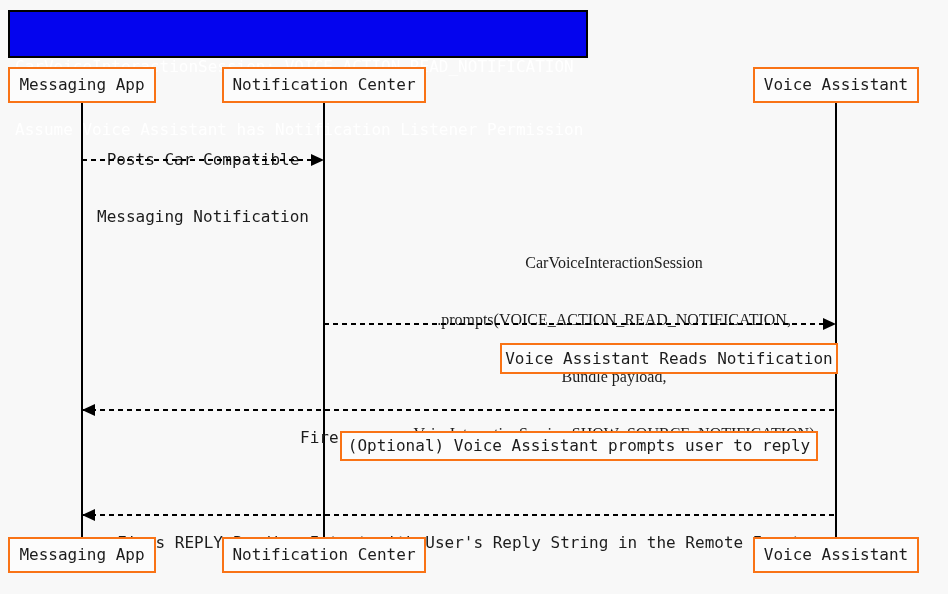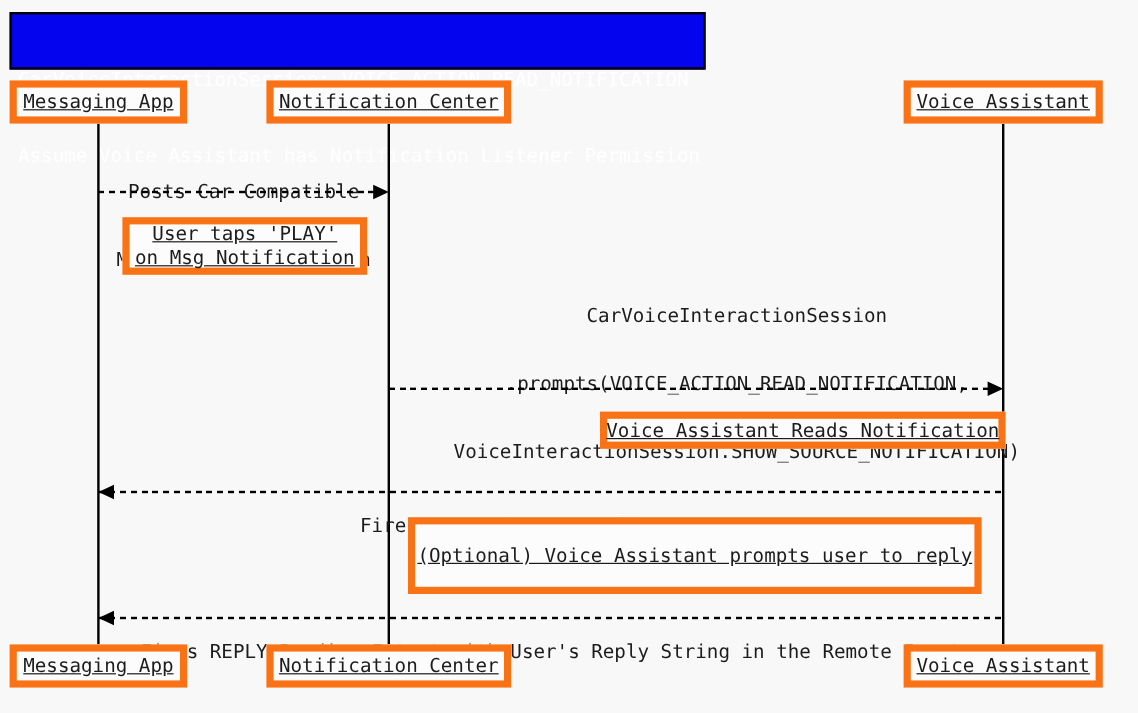--- a/index.html
+++ b/index.html
@@ -24,30 +24,29 @@
     border: 2px solid #000;
     color: #ffffff;
     padding: 2px 5px 3px 5px;
     line-height: 21px;
     white-space: pre;
     box-sizing: border-box;
   }
 
   
   .pbox, .nbox {
-    border: 6px solid #f97316;
+    border: 2px solid #f97316;
     background: #fcfcfc;
     box-sizing: border-box;
     display: flex;
     flex-direction: column;
     align-items: center;
     justify-content: center;
     white-space: pre;
     line-height: 20px;
-    text-decoration: underline;
   }
 
   
   .lifeline {
     width: 2px;
     background: #000;
   }
 
   
   .msg {
@@ -100,46 +99,43 @@
   </div>
 
   <div class="abs msg" style="left:82px; top:112px; width:242px;">
     <div>Posts Car Compatible</div>
     <div>Messaging Notification</div>
   </div>
   <div class="abs arrow dir-right" style="left:82px; top:159px; width:242px;">
     <span class="head"></span>
   </div>
 
-  <div class="abs nbox" style="left:102px; top:181px; width:204px; height:48px;">
-    <div>User taps 'PLAY'</div>
-    <div>on Msg Notification</div>
-  </div>
 
-  <div class="abs msg" style="left:324px; top:215px; width:580px;">
+  <div class="abs msg" style="left:324px; top:215px; width:580px;font-family:Liberation Serif, serif;">
     <div>CarVoiceInteractionSession</div>
     <div>.prompts(VOICE_ACTION_READ_NOTIFICATION,</div>
+    <div>Bundle payload,</div>
     <div>VoiceInteractionSession.SHOW_SOURCE_NOTIFICATION)</div>
   </div>
   <div class="abs arrow dir-right" style="left:324px; top:323px; width:512px;">
     <span class="head"></span>
   </div>
 
   <div class="abs nbox" style="left:500px; top:343px; width:338px; height:31px;">
     <div>Voice Assistant Reads Notification</div>
   </div>
 
   <div class="abs msg" style="left:82px; top:390px; width:754px;">
     <div>Fires MARK_AS_READ Pending Intent</div>
   </div>
   <div class="abs arrow dir-left" style="left:82px; top:409px; width:754px;">
     <span class="head"></span>
   </div>
 
-  <div class="abs nbox" style="left:340px; top:431px; width:478px; height:64px;">
+  <div class="abs nbox" style="left:340px; top:431px; width:478px; height:30px;">
     <div>(Optional) Voice Assistant prompts user to reply</div>
   </div>
 
   <div class="abs msg" style="left:82px; top:495px; width:754px;">
     <div>Fires REPLY Pending Intent with User's Reply String in the Remote Input</div>
   </div>
   <div class="abs arrow dir-left" style="left:82px; top:514px; width:754px;">
     <span class="head"></span>
   </div>
 

